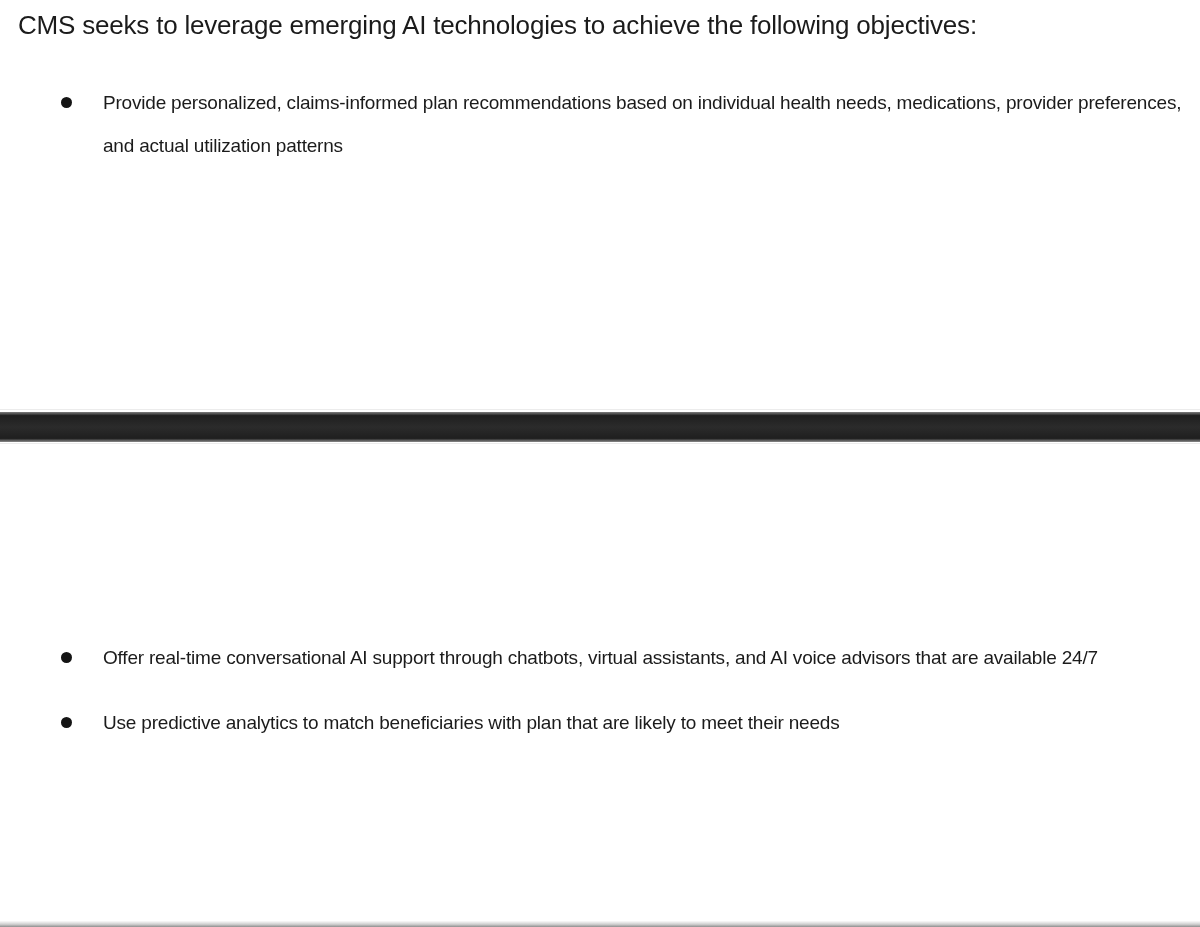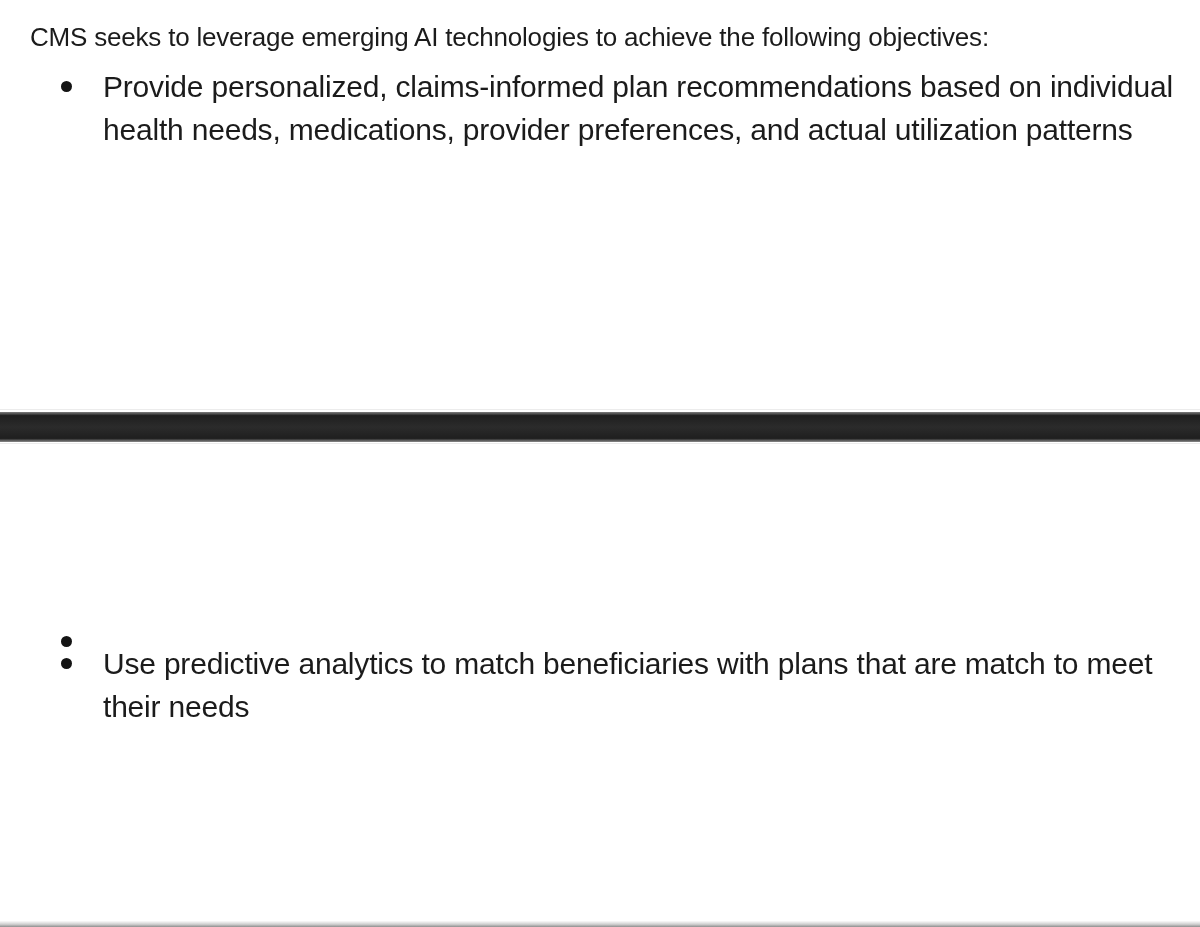--- a/index.html
+++ b/index.html
@@ -18,43 +18,43 @@
 
   
   .intro {
     position: absolute;
     top: 0;
     left: 14px;
     right: 25px;
     font-size: 26px;
     line-height: 43px;
     letter-spacing: -0.2px;
-    margin: 16px;
+    margin: 4px;
   }
 
   ul.bullet-list {
     position: absolute;
     left: 0;
     width: 1200px;
     margin: 0;
     padding: 0;
     list-style: none;
   }
   .list-page1 { top: 65px; }
   .list-page2 { top: 620px; }
 
   ul.bullet-list li {
     position: relative;
     padding-left: 103px;
     padding-right: 12px;
     box-sizing: border-box;
-    font-size: 30px;
+    font-size: 19px;
     line-height: 43px;
     letter-spacing: -0.2px;
-    margin: 0 0 22px 0;
+    margin: 16px 0 22px 0;
   }
   .bullet-dot {
     position: absolute;
     left: 61px;
     top: 16px;
     width: 11px;
     height: 11px;
     border-radius: 50%;
     background: #141414;
   }
@@ -110,21 +110,22 @@
     </li>
   </ul>
 </div>
 
 <div class="page-separator"></div>
 
 <div>
   <ul class="bullet-list list-page2">
     <li>
       <span class="bullet-dot"></span>
+      <span>Offer real-time conversational AI support through chatbots, virtual assistants, and AI voice advisors that are available 24/7</span>
     </li>
     <li>
       <span class="bullet-dot"></span>
-      <span>Use predictive analytics to match beneficiaries with plans that are match to meet their needs</span>
+      <span>Use predictive analytics to match beneficiaries with plan that are likely to meet their needs</span>
     </li>
   </ul>
 </div>
 
 <div class="bottom-separator-edge"></div>
 
 </body></html>

